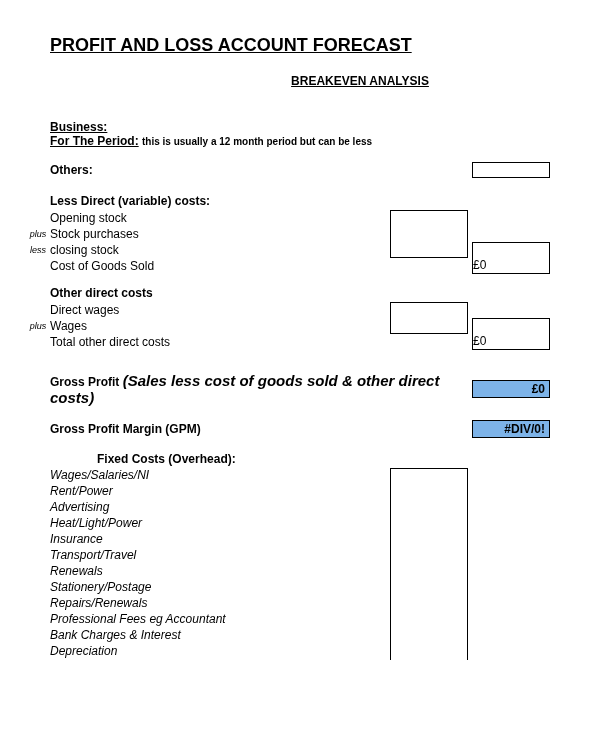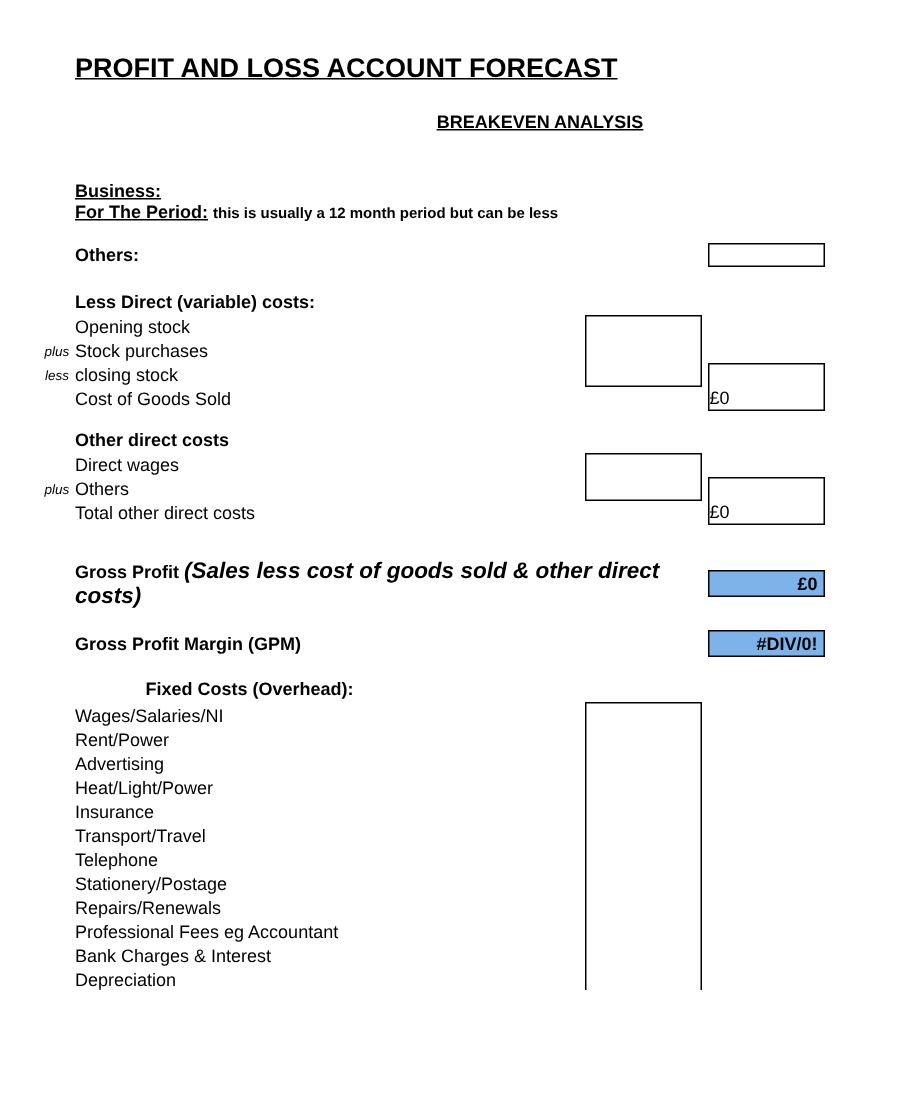--- a/index.html
+++ b/index.html
@@ -146,22 +146,23 @@
     .fixed-section {
       margin-top: 8px;
     }
     .fixed-header {
       font-weight: bold;
       margin-bottom: 2px;
       padding-left: 47px;
     }
     .fixed-row {
       display: flex;
-      align-items: flex-end;
+      align-items: flex-start;
       min-height: 16px;
+      font-style: italic;
     }
     .fixed-label {
       flex: 1;
     }
     .tall-box-top {
       border: 1px solid #000;
       border-bottom: none;
       width: 78px;
       height: 16px;
     }
@@ -234,21 +235,21 @@
   <div class="bold-header">Other direct costs</div>
   <div class="line-item">
     <span class="item-label">Direct wages</span>
     <span class="col-b">
         <span class="box-open-bottom"></span>
       </span>
     <span class="col-c"></span>
   </div>
   <div class="line-item">
     <span class="prefix">plus</span>
-    <span class="item-label">Others</span>
+    <span class="item-label">Wages</span>
     <span class="col-b">
         <span class="box-open-top"></span>
       </span>
     <span class="col-c">
         <span class="box-open-bottom"></span>
       </span>
   </div>
   <div class="line-item">
     <span class="item-label">Total other direct costs</span>
     <span class="col-b"></span>
@@ -320,21 +321,21 @@
         <span class="col-c"></span>
       </div>
       <div class="fixed-row">
         <span class="fixed-label">Transport/Travel</span>
         <span class="col-b">
           <span class="tall-box-mid"></span>
         </span>
         <span class="col-c"></span>
       </div>
       <div class="fixed-row">
-        <span class="fixed-label">Telephone</span>
+        <span class="fixed-label">Renewals</span>
         <span class="col-b">
           <span class="tall-box-mid"></span>
         </span>
         <span class="col-c"></span>
       </div>
       <div class="fixed-row">
         <span class="fixed-label">Stationery/Postage</span>
         <span class="col-b">
           <span class="tall-box-mid"></span>
         </span>

